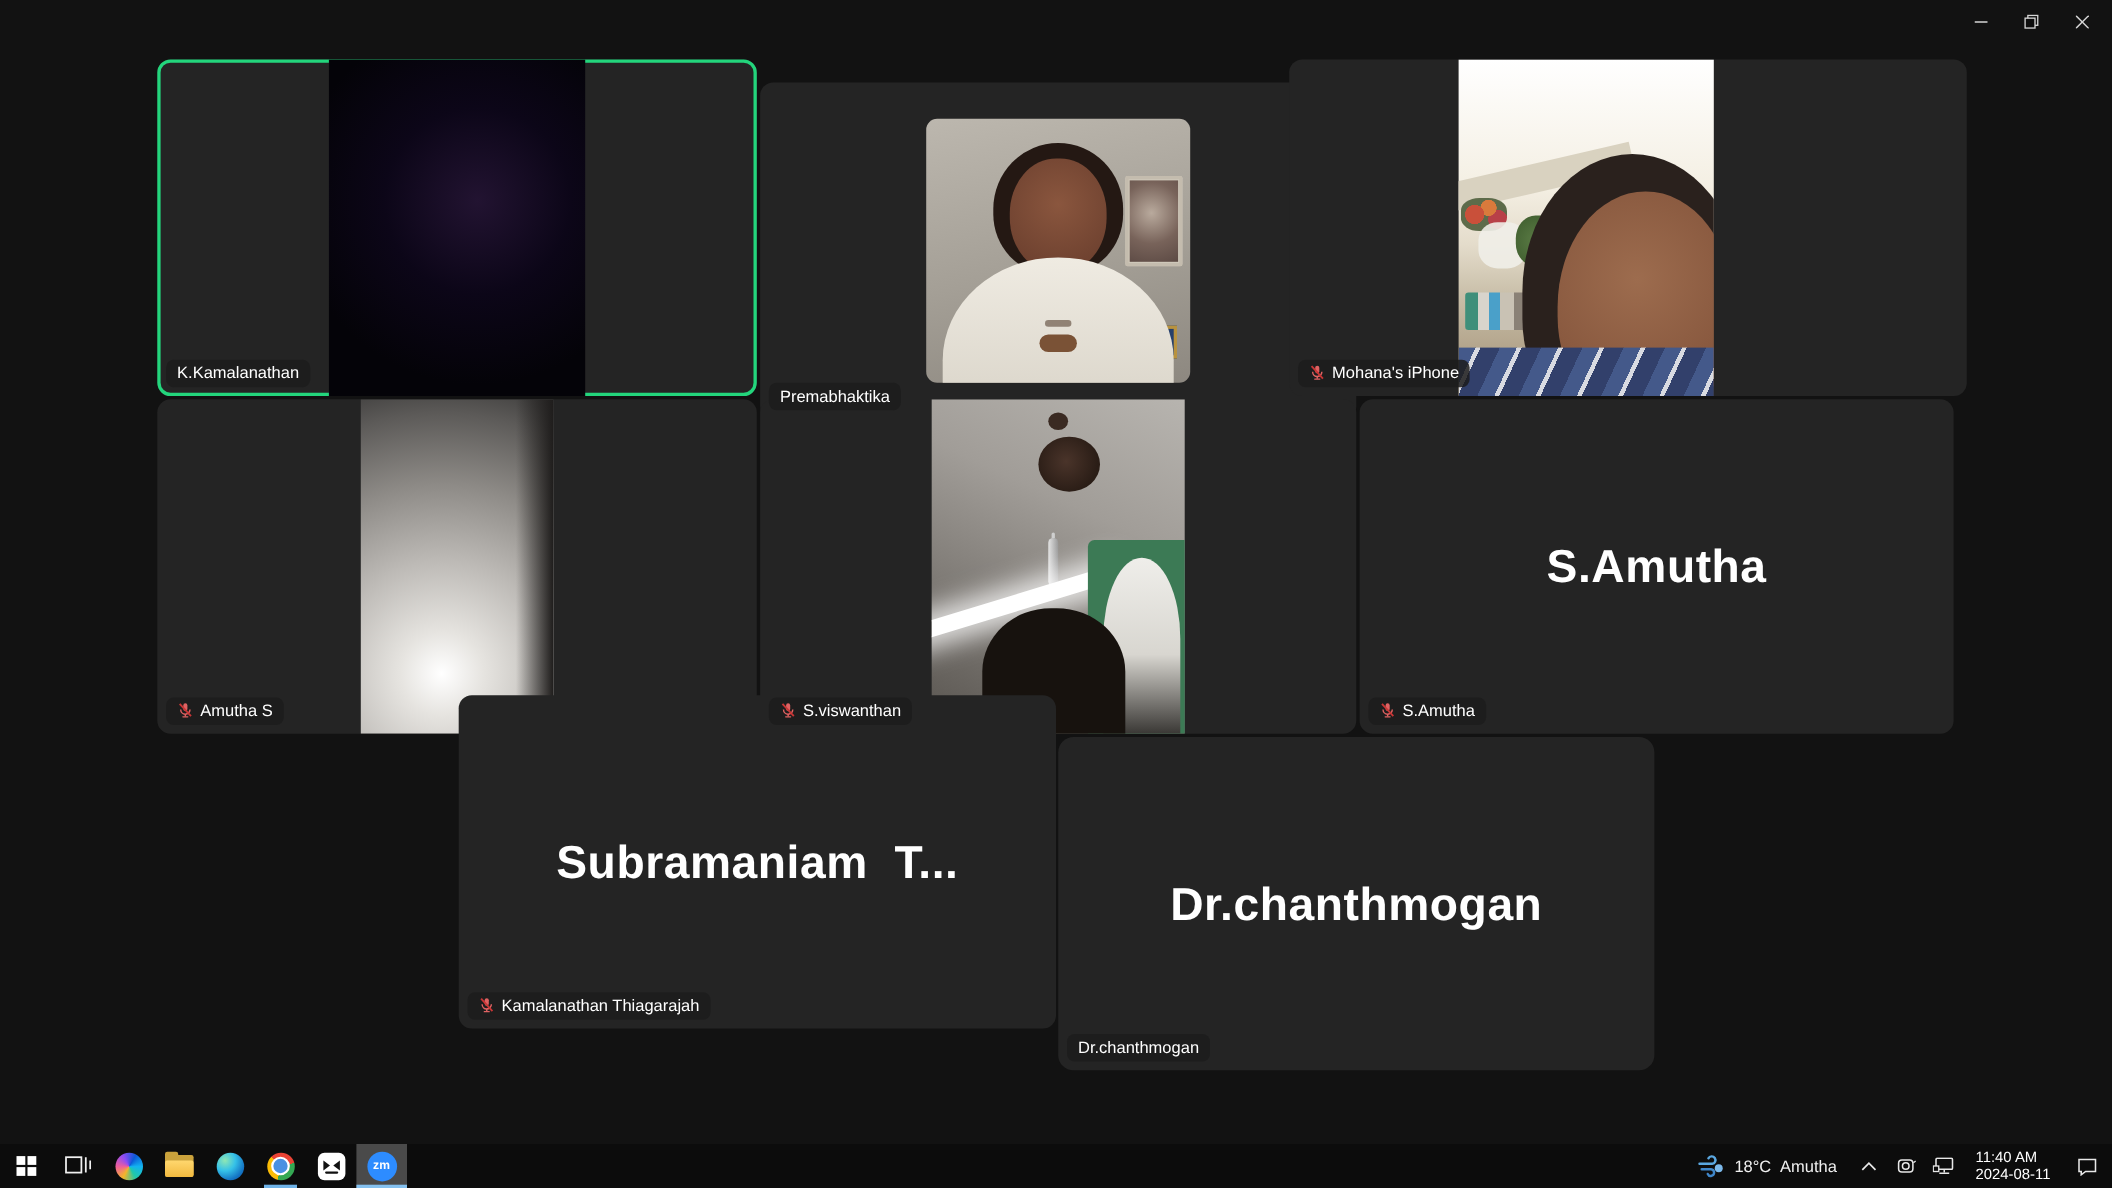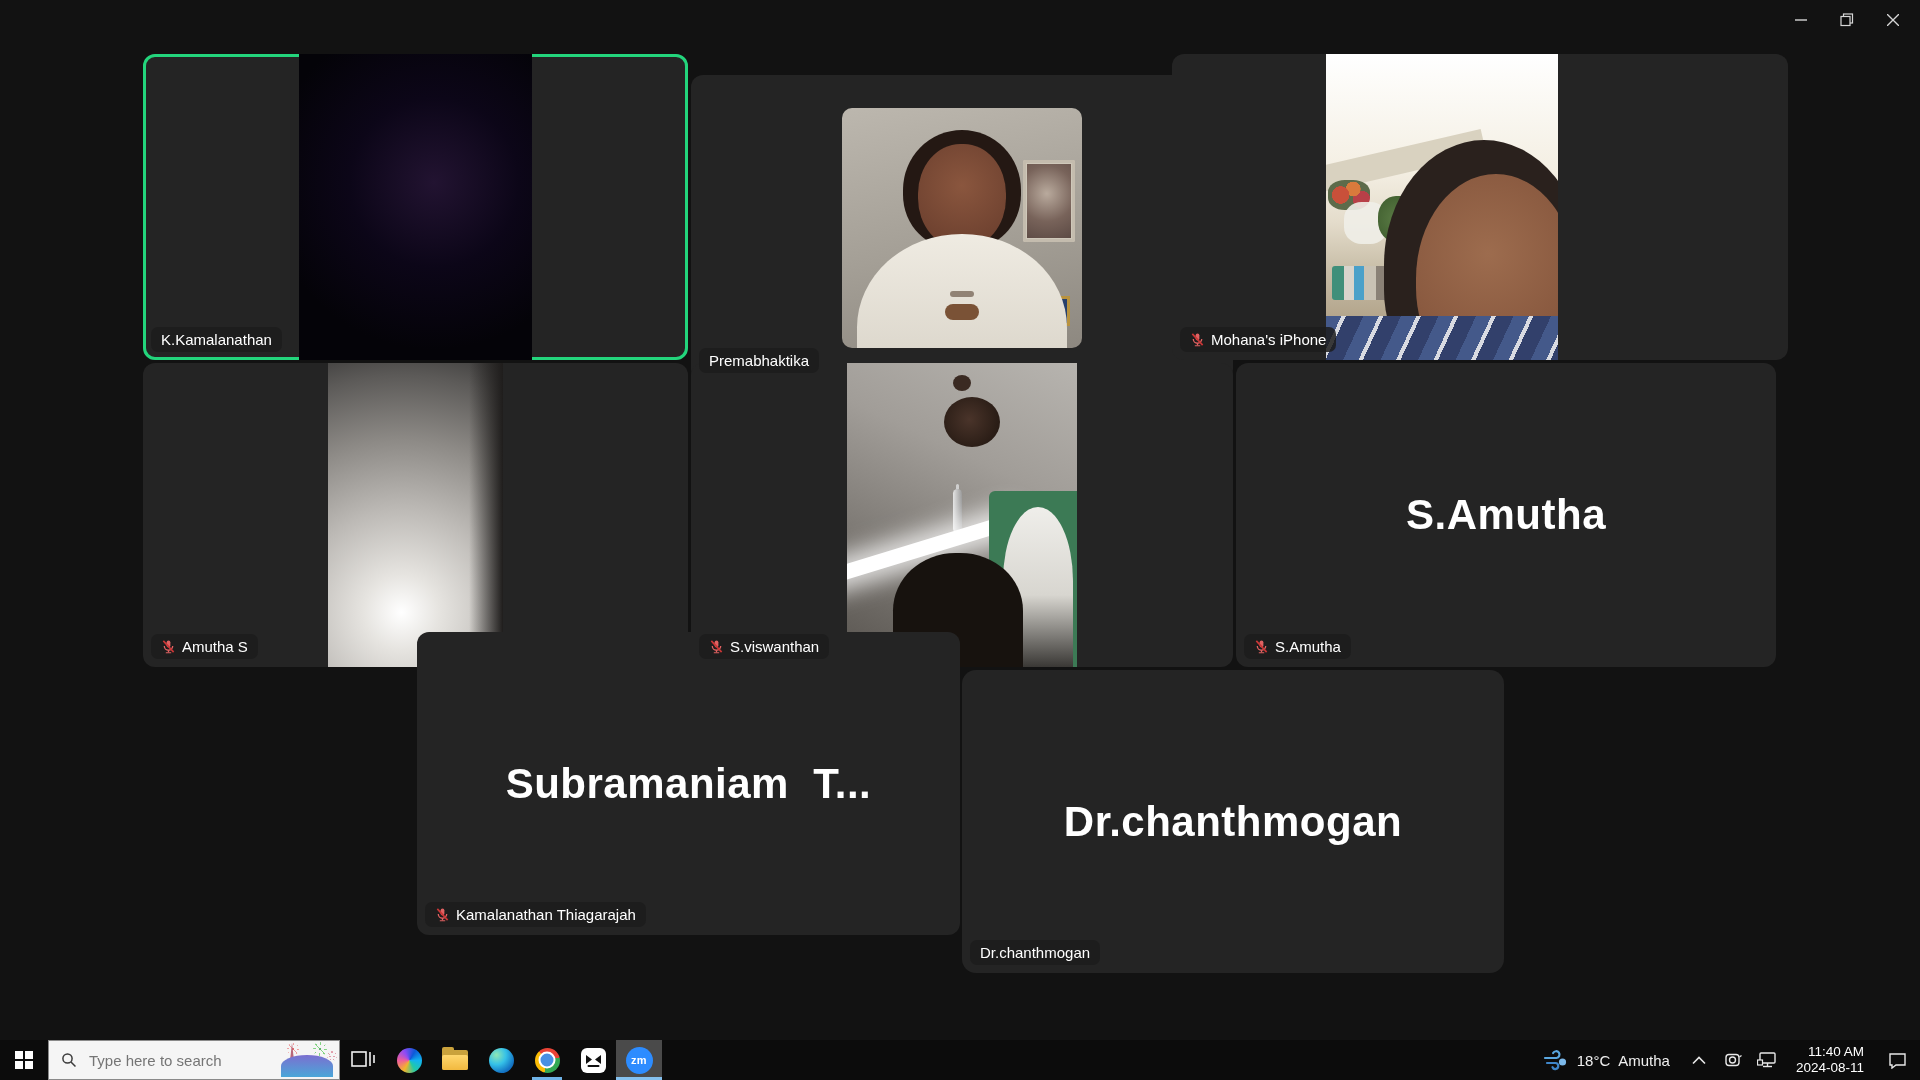--- a/index.html
+++ b/index.html
@@ -4,21 +4,21 @@
 <style>
   html,body{margin:0;padding:0;width:1920px;height:1080px;background:#121212;overflow:hidden;
     font-family:"Liberation Sans","DejaVu Sans",sans-serif;-webkit-font-smoothing:antialiased;}
   
   .win-controls{position:absolute;top:2px;right:4px;display:flex;z-index:50;}
   .win-btn{width:46px;height:36px;display:flex;align-items:center;justify-content:center;color:#d6d6d6;}
   
   .tile{position:absolute;background:#242424;border-radius:12px;overflow:hidden;}
   .tile.active{outline:3px solid #23d57c;outline-offset:-3px;}
   .video{position:absolute;top:0;overflow:hidden;}
-  .name-pill{position:absolute;left:8px;bottom:8px;display:flex;align-items:center;gap:6px;
+  .name-pill{position:absolute;left:8px;bottom:8px;display:flex;align-items:flex-start;gap:6px;
     background:rgba(28,28,28,.85);border-radius:7px;padding:4px 10px;color:#fff;font-size:15px;z-index:5;}
   .big-name{position:absolute;inset:0;display:flex;align-items:center;justify-content:center;
     color:#fff;font-size:42px;font-weight:700;white-space:pre;letter-spacing:.5px;}
   
   .v-dark{background:radial-gradient(circle at 58% 42%,#221331 0%,#0c0618 38%,#040308 75%);}
   .v-prema{background:linear-gradient(168deg,#bcb7ae 0%,#a49f96 55%,#8d8880 100%);}
   .prema-hair{position:absolute;left:50%;top:9%;width:118px;height:120px;transform:translateX(-50%);
     background:#241813;border-radius:50% 50% 46% 46%;}
   .prema-face{position:absolute;left:50%;top:15%;width:88px;height:104px;transform:translateX(-50%);
     background:radial-gradient(circle at 50% 40%,#8a563e 0%,#6f4230 75%);border-radius:48%;}
@@ -85,21 +85,21 @@
   .chrome-icon{position:relative;width:25px;height:25px;border-radius:50%;
     background:conic-gradient(from -45deg,#ea4335 0 33.3%,#34a853 0 66.6%,#fbbc05 0 100%);}
   .chrome-icon i{position:absolute;left:50%;top:50%;width:13px;height:13px;transform:translate(-50%,-50%);
     background:#4a90e2;border:2.5px solid #fff;border-radius:50%;}
   .capcut{width:25px;height:25px;background:#fff;border-radius:6px;display:flex;align-items:center;justify-content:center;}
   .zoom-icon{width:27px;height:27px;background:#2d8cff;border-radius:50%;display:flex;align-items:center;justify-content:center;
     color:#fff;font-size:11px;font-weight:700;letter-spacing:.3px;}
   .tb-tray{margin-left:auto;display:flex;align-items:center;gap:4px;padding-right:4px;}
   .weather{display:flex;align-items:center;gap:8px;color:#f0f0f0;font-size:15px;padding:0 10px;}
   .tray-btn{width:30px;height:40px;display:flex;align-items:center;justify-content:center;}
-  .clock{color:#fff;font-size:13.5px;text-align:right;line-height:16px;padding:0 10px;}
+  .clock{color:#fff;font-size:13.5px;text-align:left;line-height:16px;padding:0 10px;}
   .action-center{width:38px;height:40px;display:flex;align-items:center;justify-content:center;}
 </style>
 </head>
 <body>
 
 <div class="win-controls">
   <div class="win-btn">
     <svg width="12" height="12">
         <line x1="0" y1="6" x2="12" y2="6" stroke="#d6d6d6" stroke-width="1.4"></line>
       </svg>
@@ -242,34 +242,20 @@
 <div class="taskbar">
   <div class="tb-start">
     <div class="win-logo">
         <span></span>
         <span></span>
         <span></span>
         <span></span>
       </div>
   </div>
 
-  <div class="tb-search">
-    <svg class="mag" width="16" height="16" viewBox="0 0 16 16">
-      <circle cx="6.5" cy="6.5" r="4.6" fill="none" stroke="#3c3c3c" stroke-width="1.5"></circle>
-      <line x1="10" y1="10" x2="14.5" y2="14.5" stroke="#3c3c3c" stroke-width="1.5"></line>
-    </svg>
-    <input type="text" placeholder="Type here to search" style="">
-    <div class="search-art">
-      <div class="art-fw1"></div>
-      <div class="art-fw2"></div>
-      <div class="art-fw3"></div>
-      <div class="art-tower"></div>
-      <div class="art-dome"></div>
-    </div>
-  </div>
 
   <div class="tb-app">
     <svg width="24" height="20" viewBox="0 0 24 20">
       <rect x="1" y="2" width="14" height="14" fill="none" stroke="#f0f0f0" stroke-width="1.6"></rect>
       <line x1="19" y1="2" x2="19" y2="16" stroke="#f0f0f0" stroke-width="1.6"></line>
       <line x1="23" y1="5" x2="23" y2="13" stroke="#f0f0f0" stroke-width="1.6"></line>
     </svg>
   </div>
 
   <div class="tb-app">

